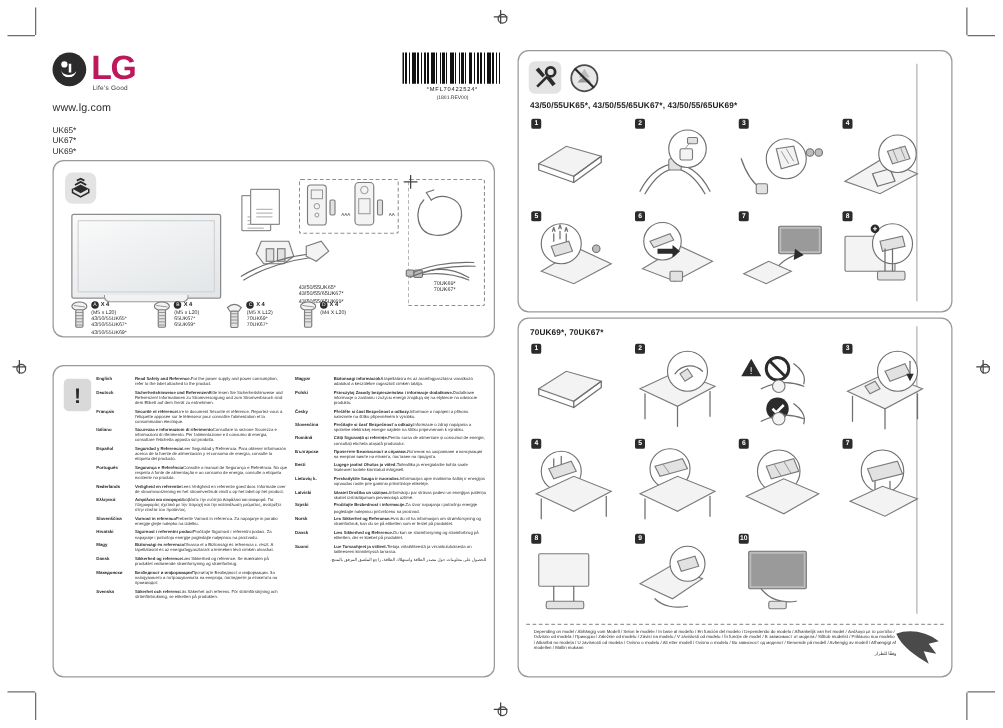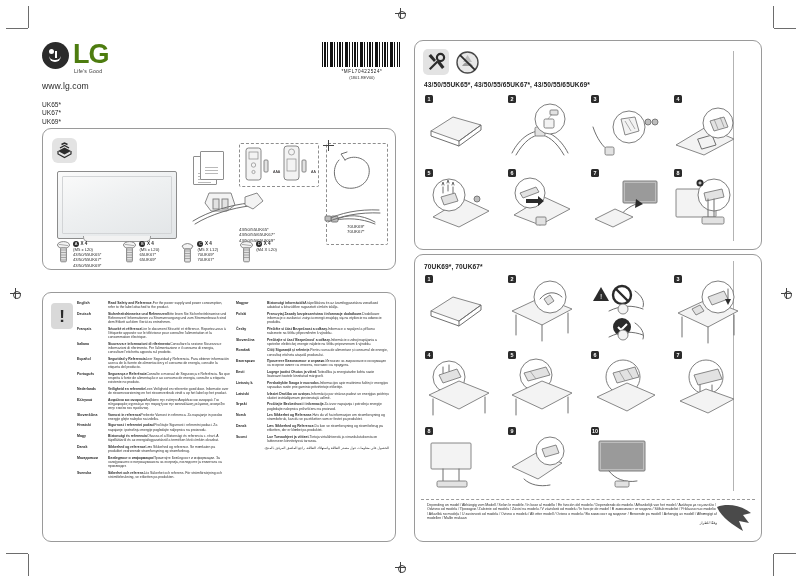--- a/index.html
+++ b/index.html
@@ -21,21 +21,21 @@
   
   .logo-block{position:absolute;left:42px;top:42px;}
   .lg-row{display:flex;align-items:flex-start;gap:4px;}
   .lg-circle{
     width:27px;height:27px;border-radius:50%;background:#2b2b2b;
     position:relative;flex:none;
   }
   .lg-circle .eye{position:absolute;width:5px;height:5px;border-radius:50%;background:#fff;left:7px;top:7px;}
   .lg-circle .mouth{position:absolute;width:12px;height:7px;border-bottom:2px solid #fff;border-radius:0 0 12px 12px;left:7px;top:11px;}
   .lg-circle .nose{position:absolute;width:2px;height:7px;background:#fff;left:13px;top:9px;}
-  .lg-word{font-size:27px;font-weight:bold;letter-spacing:-1px;line-height:25px;color:#4d7c0f;text-align:right;}
+  .lg-word{font-size:27px;font-weight:bold;letter-spacing:-1px;line-height:25px;color:#be185d;text-align:right;}
   .lg-tag{font-size:5.2px;letter-spacing:.2px;color:#3a3a3a;margin-left:32px;margin-top:-1px;}
   .lg-url{font-size:8.6px;color:#2b2b2b;margin-top:7px;letter-spacing:.1px;}
   .model-list{margin-top:10px;font-size:6.6px;line-height:8.4px;color:#2b2b2b;}
 
   
   .barcode-wrap{position:absolute;left:322px;top:42px;width:80px;text-align:center;}
   .barcode{height:25px;width:78px;
     background:repeating-linear-gradient(to right,
       #111 0 1px, #fff 1px 2px, #111 2px 4px, #fff 4px 5px,
       #111 5px 6px, #fff 6px 8px, #111 8px 11px, #fff 11px 12px,

